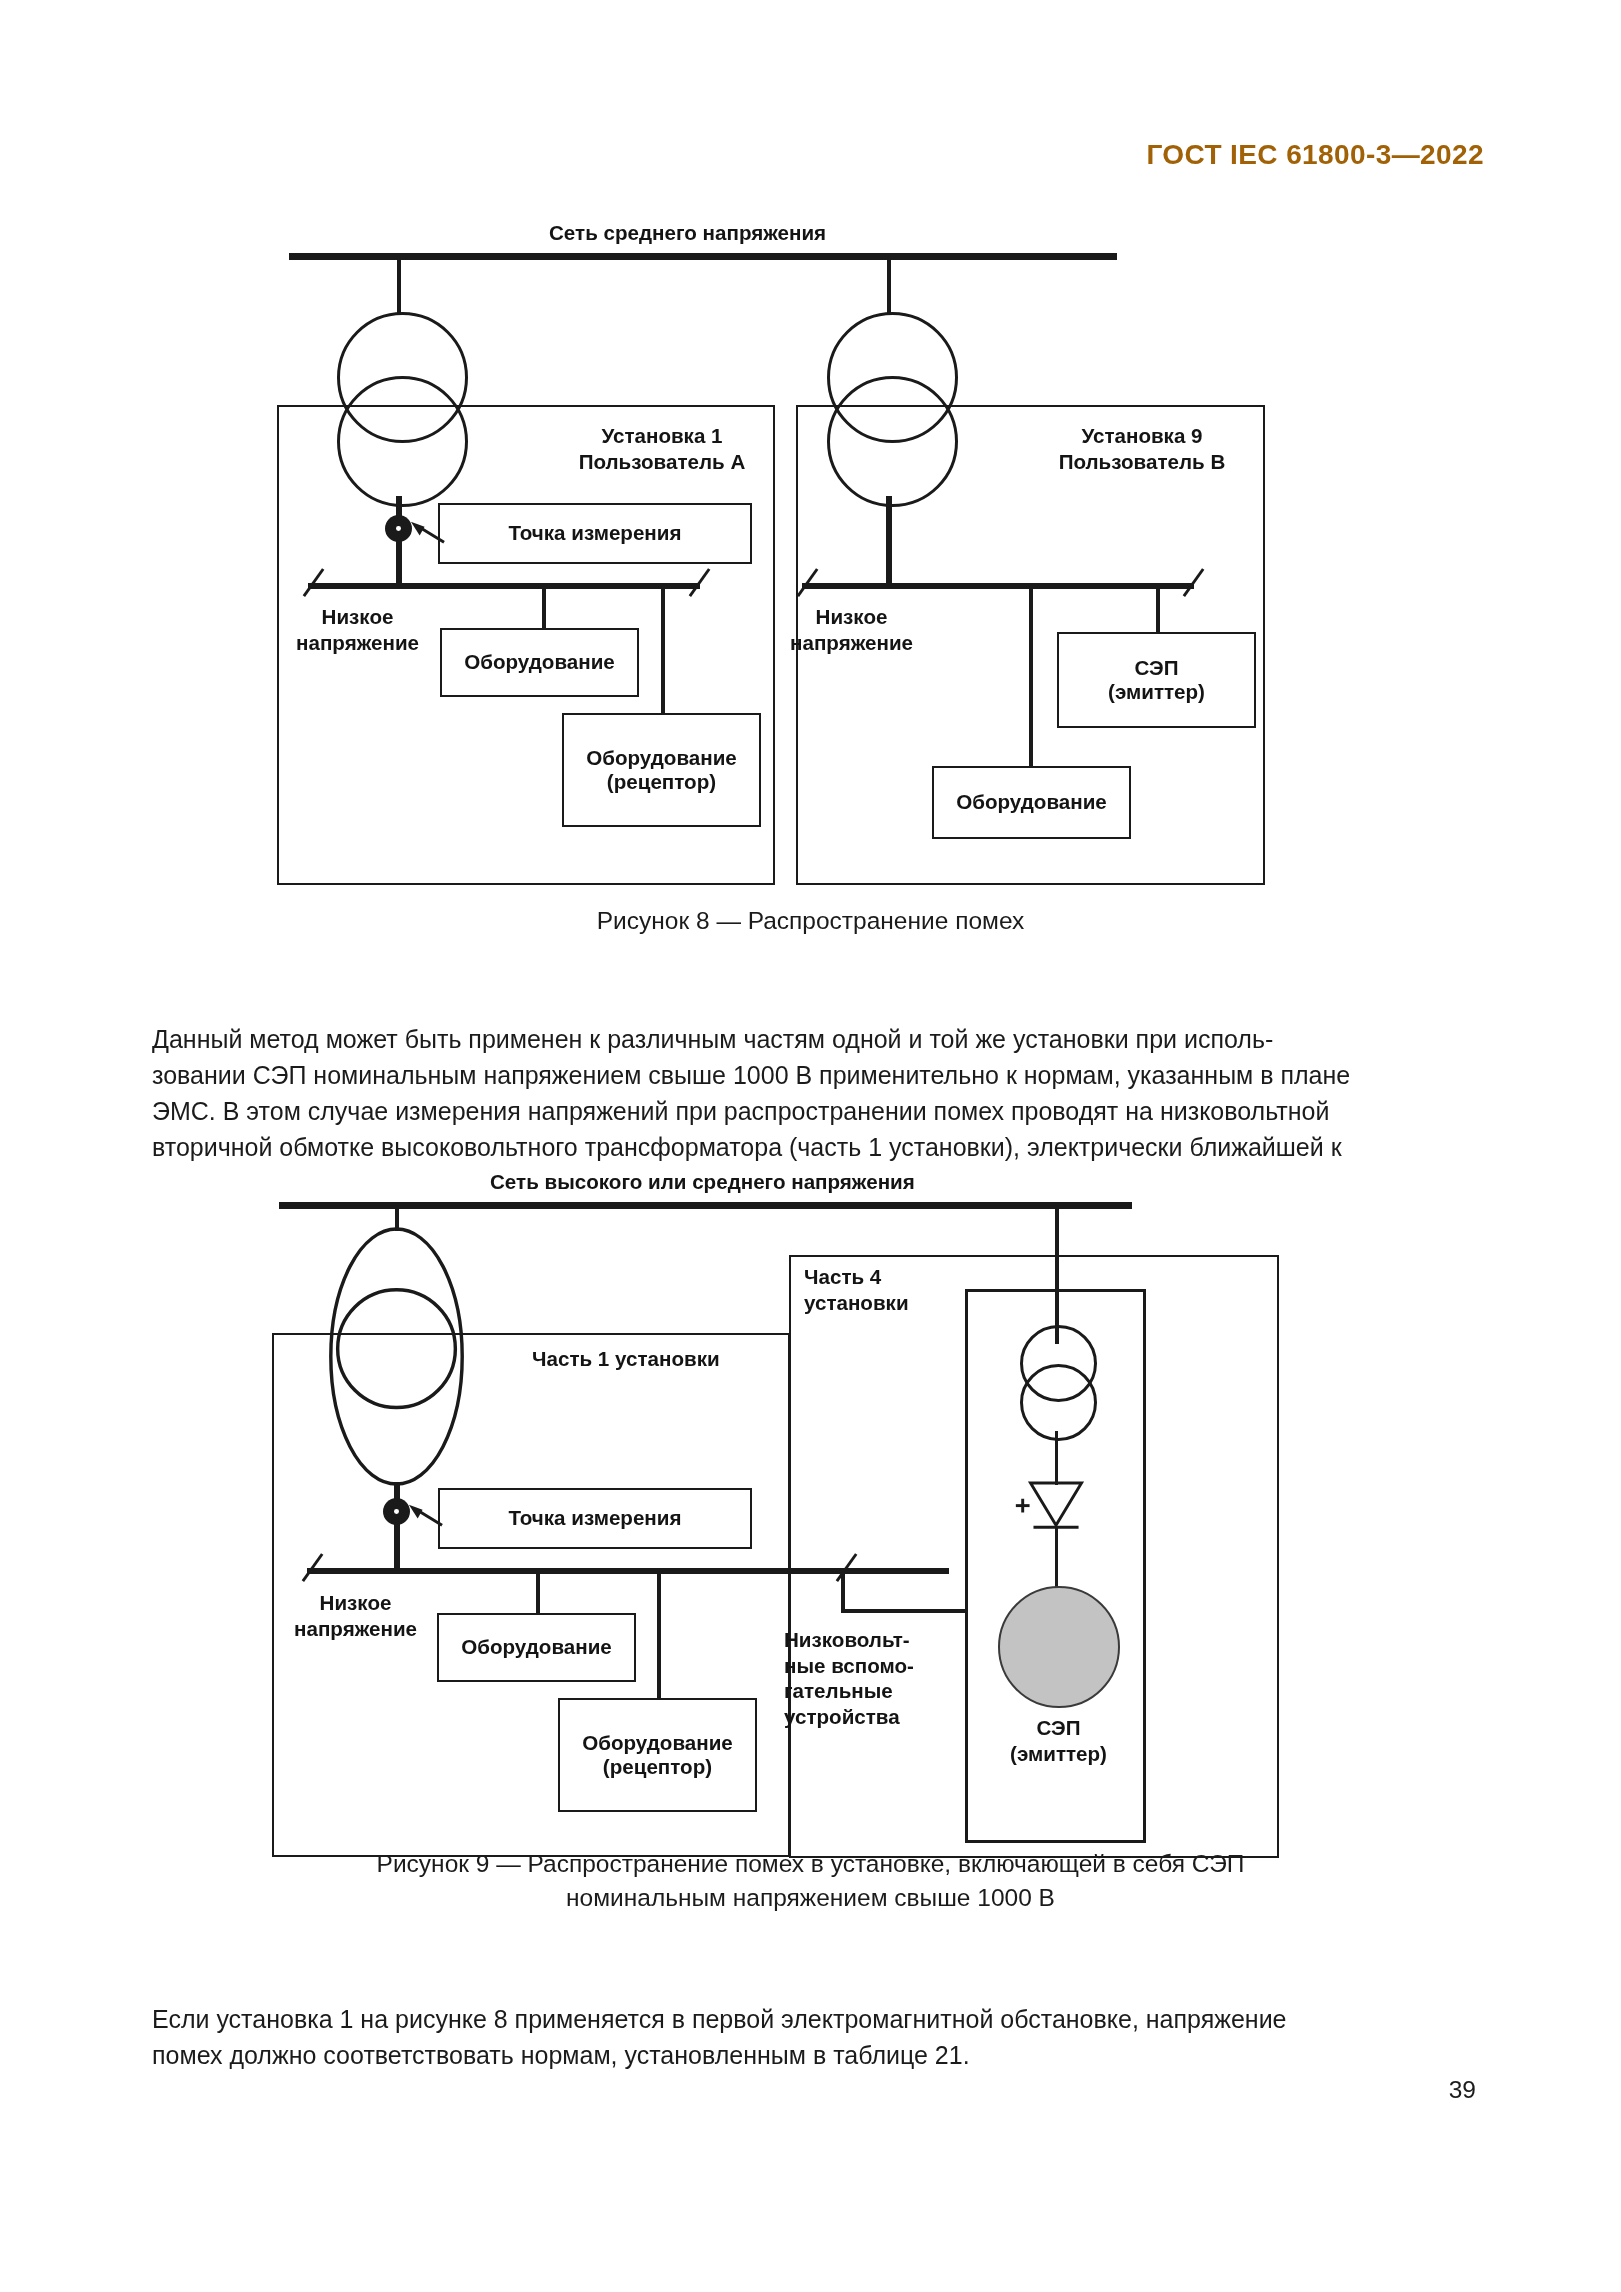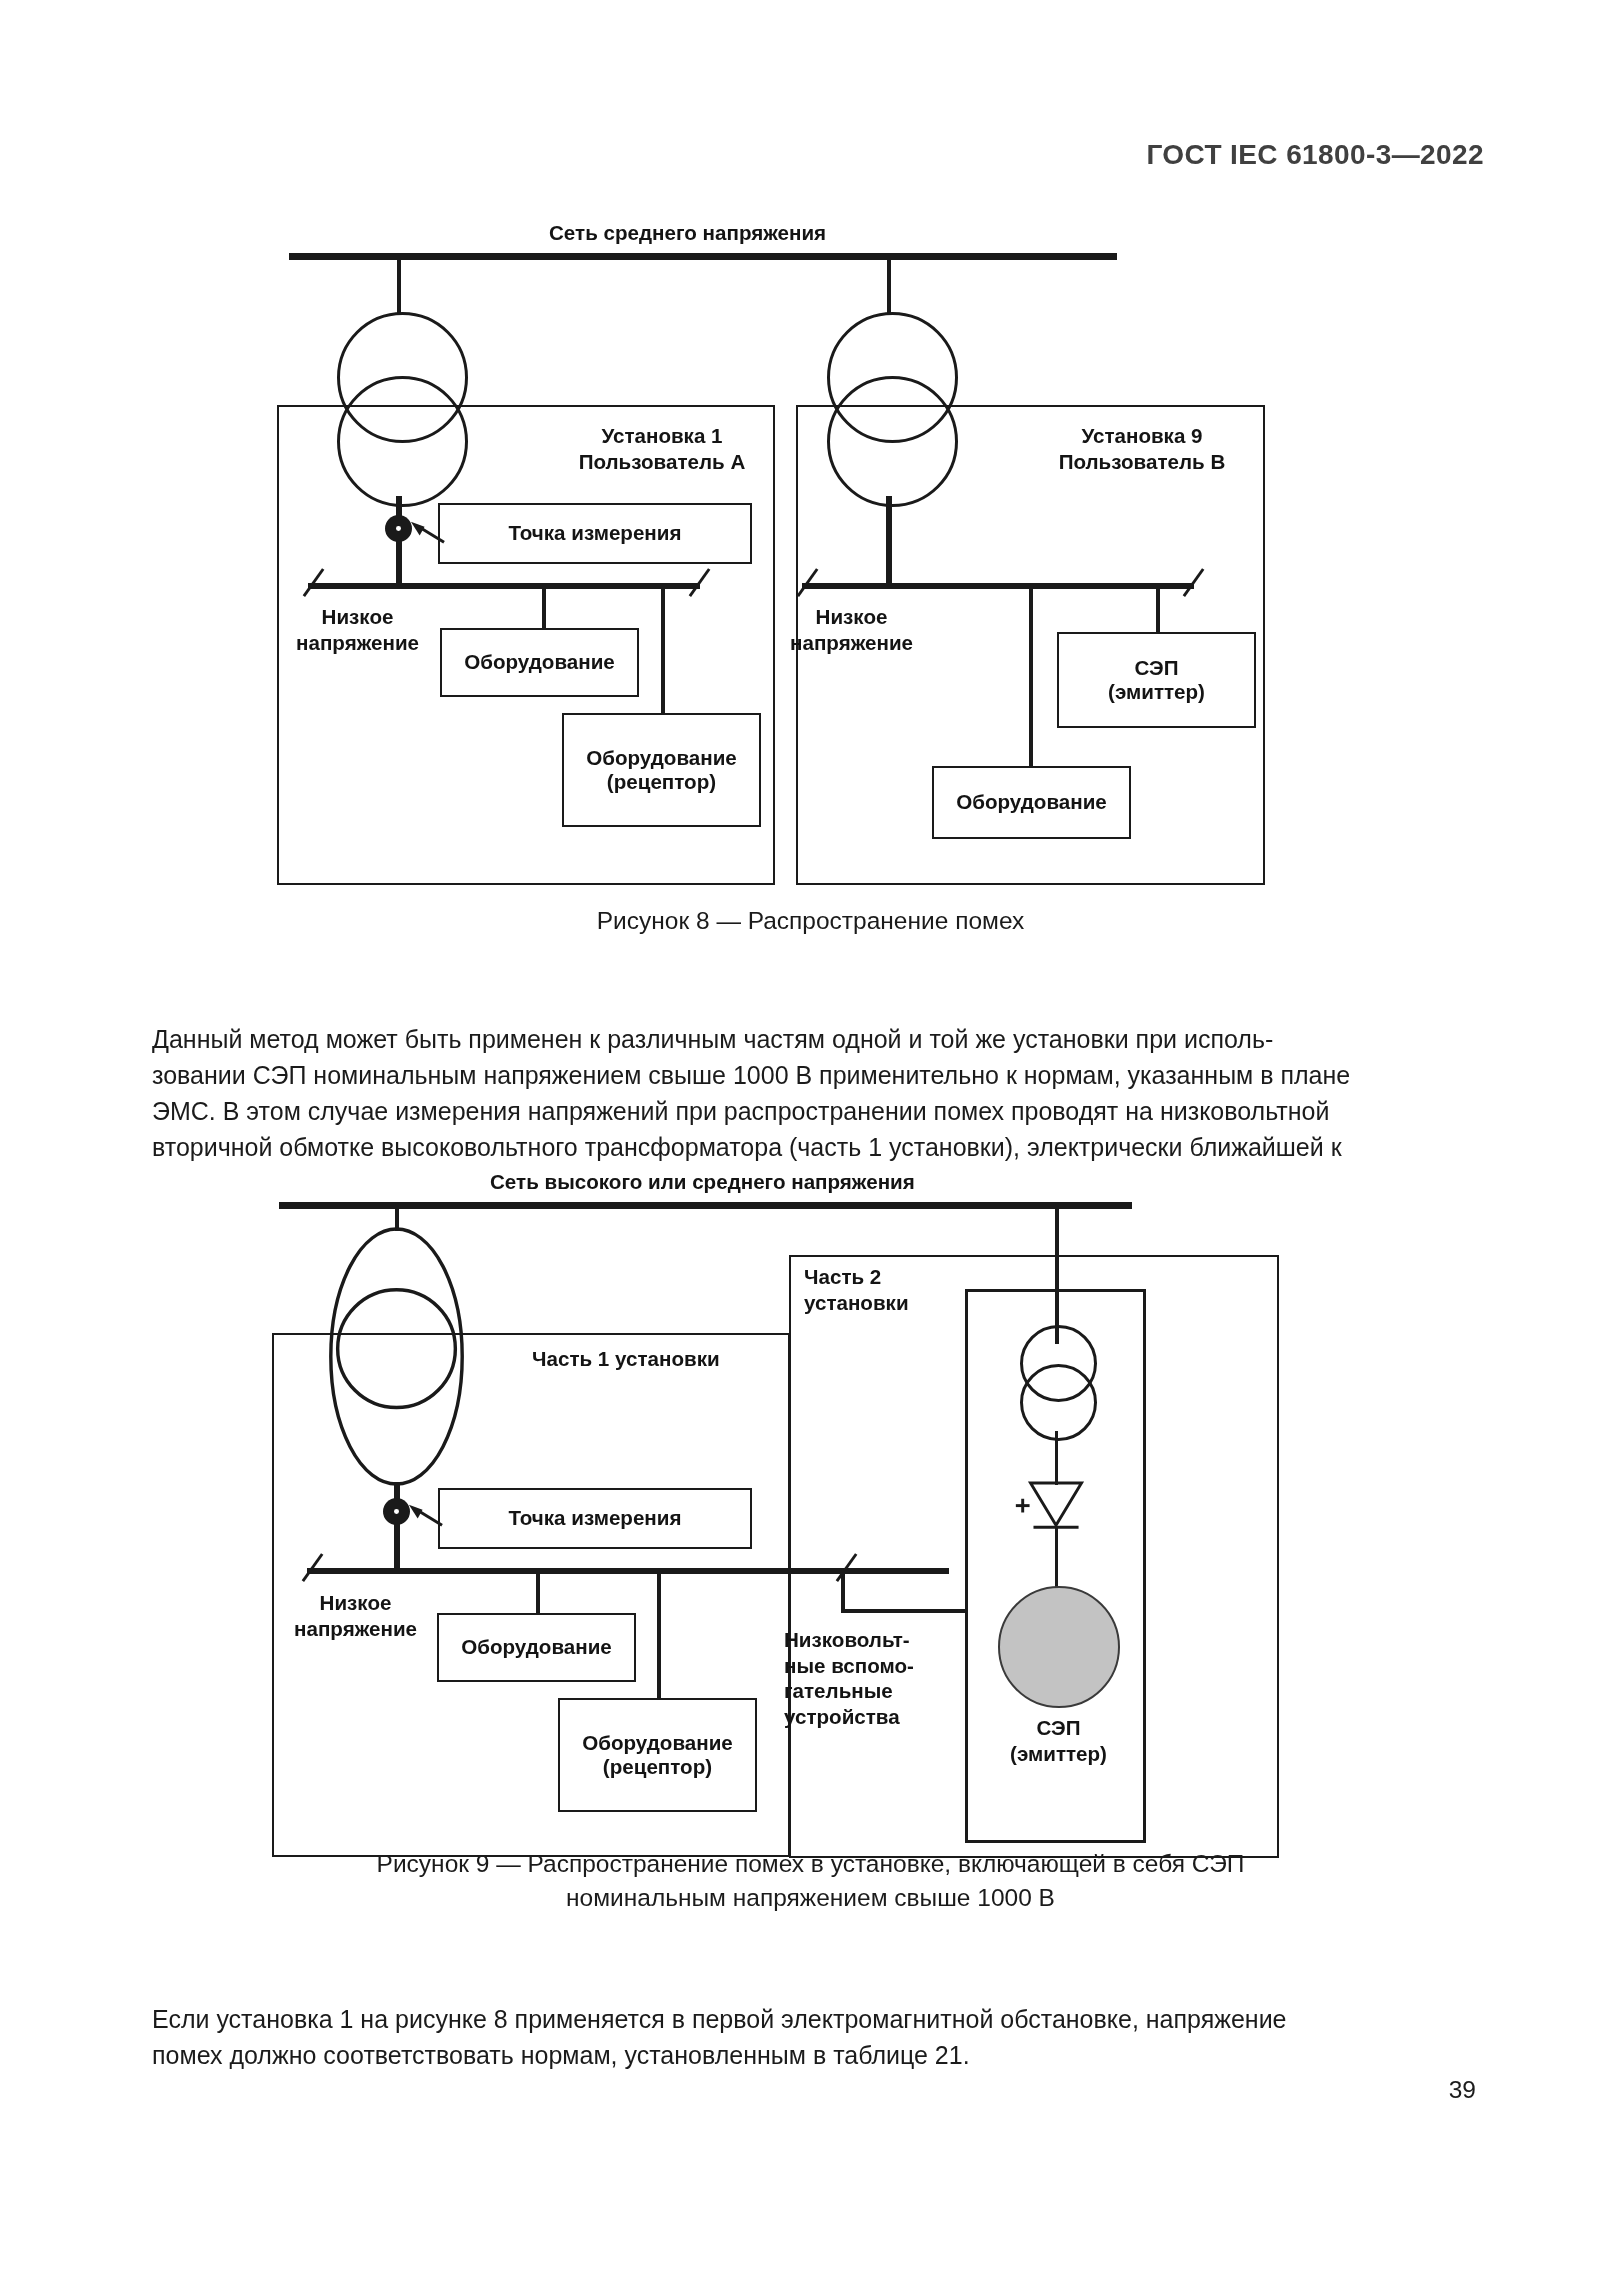--- a/index.html
+++ b/index.html
@@ -1,21 +1,21 @@
 <!DOCTYPE html>
 <html><head>
 <meta charset="utf-8">
 <style>
   html,body{margin:0;padding:0;background:#ffffff;}
   body{width:1621px;height:2293px;position:relative;font-family:"Liberation Sans",sans-serif;color:#1a1a1a;overflow:hidden;}
 
   .page{position:absolute;inset:0;}
 
   
-  .doc-header{position:absolute;top:139px;right:137px;font-size:28px;font-weight:bold;letter-spacing:0.4px;color:#404040;}
+  .doc-header{position:absolute;top:139px;right:137px;font-size:28px;font-weight:bold;letter-spacing:0.4px;color:#a16207;}
 
   
   .page-number{position:absolute;right:145px;top:2076px;font-size:24.5px;color:#1c1c1c;}
 
   
   .body-par{position:absolute;font-size:25px;line-height:36px;color:#1b1b1b;text-align:justify;margin-top:43px;}
   .body-par .ln{display:block;white-space:nowrap;}
   .body-par .ln.j{display:flex;justify-content:space-between;}
   .body-par .ln.j span{display:inline-block;}
 
@@ -136,21 +136,21 @@
     <span class="ln">вторичной обмотке высоковольтного трансформатора (часть 1 установки), электрически ближайшей к</span>
   </div>
 
   <div class="fig" style="left:0;top:1137px;width:1354px;height:706px;">
 
     <div class="bus-lbl" style="left:490px;top:33px;">Сеть высокого или среднего напряжения</div>
     <div class="ln-h" style="left:279px;top:65px;width:853px;height:6.9px;"></div>
 
     <div class="zone" style="left:789px;top:118px;width:490px;height:603px;"></div>
     <div class="zone-lbl" style="left:804px;top:127px;width:196px;">
-      <div>Часть 2</div>
+      <div>Часть 4</div>
       <div>установки</div>
     </div>
 
     <div class="zone" style="left:965px;top:152px;width:181px;height:554px;border-width:3.9px;"></div>
     <div class="ln-v" style="left:1055px;top:65px;width:3.9px;height:142px;"></div>
 
     <div class="xf-circ" style="left:1020px;top:188px;width:71px;height:71px;"></div>
     <div class="xf-circ" style="left:1020px;top:227px;width:71px;height:71px;"></div>
     <div class="ln-v" style="left:1055px;top:294px;width:2.9px;height:54px;"></div>
 

